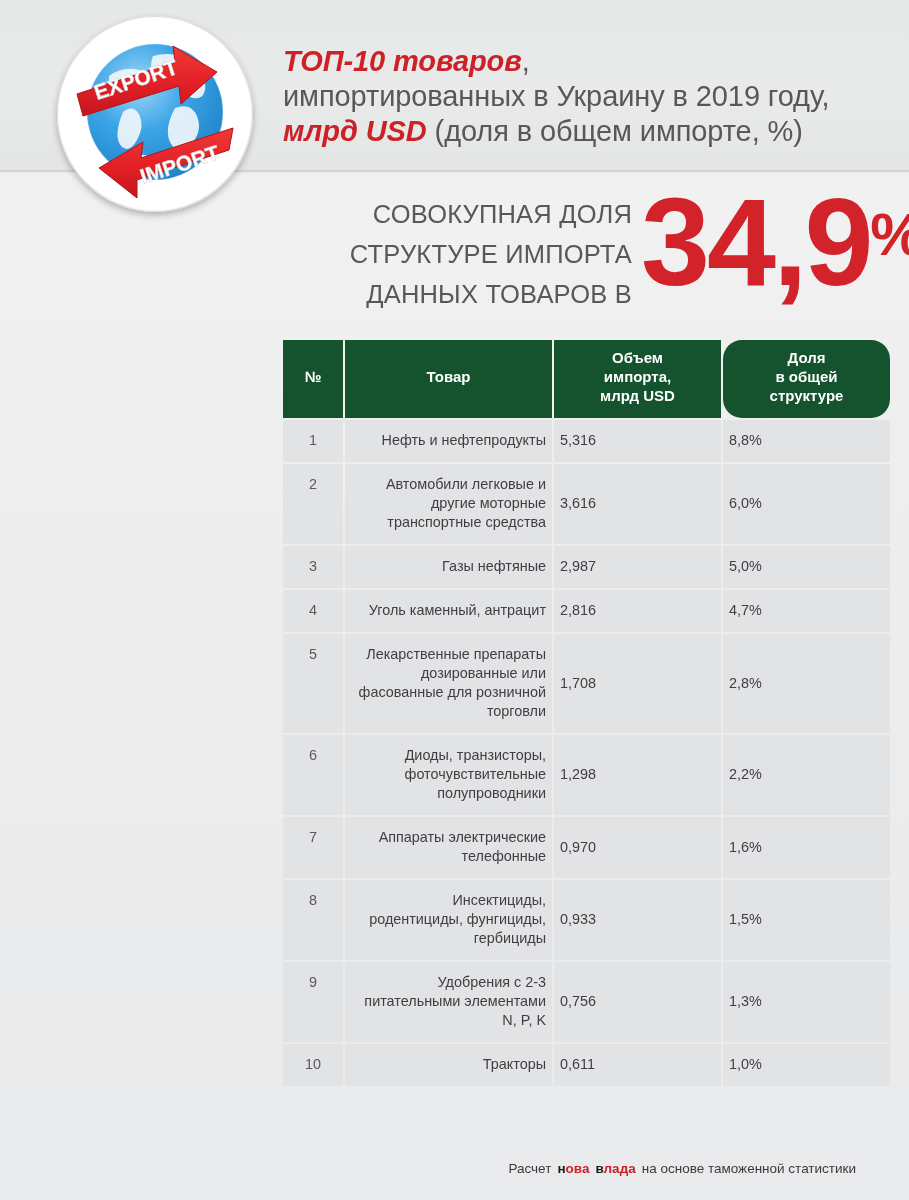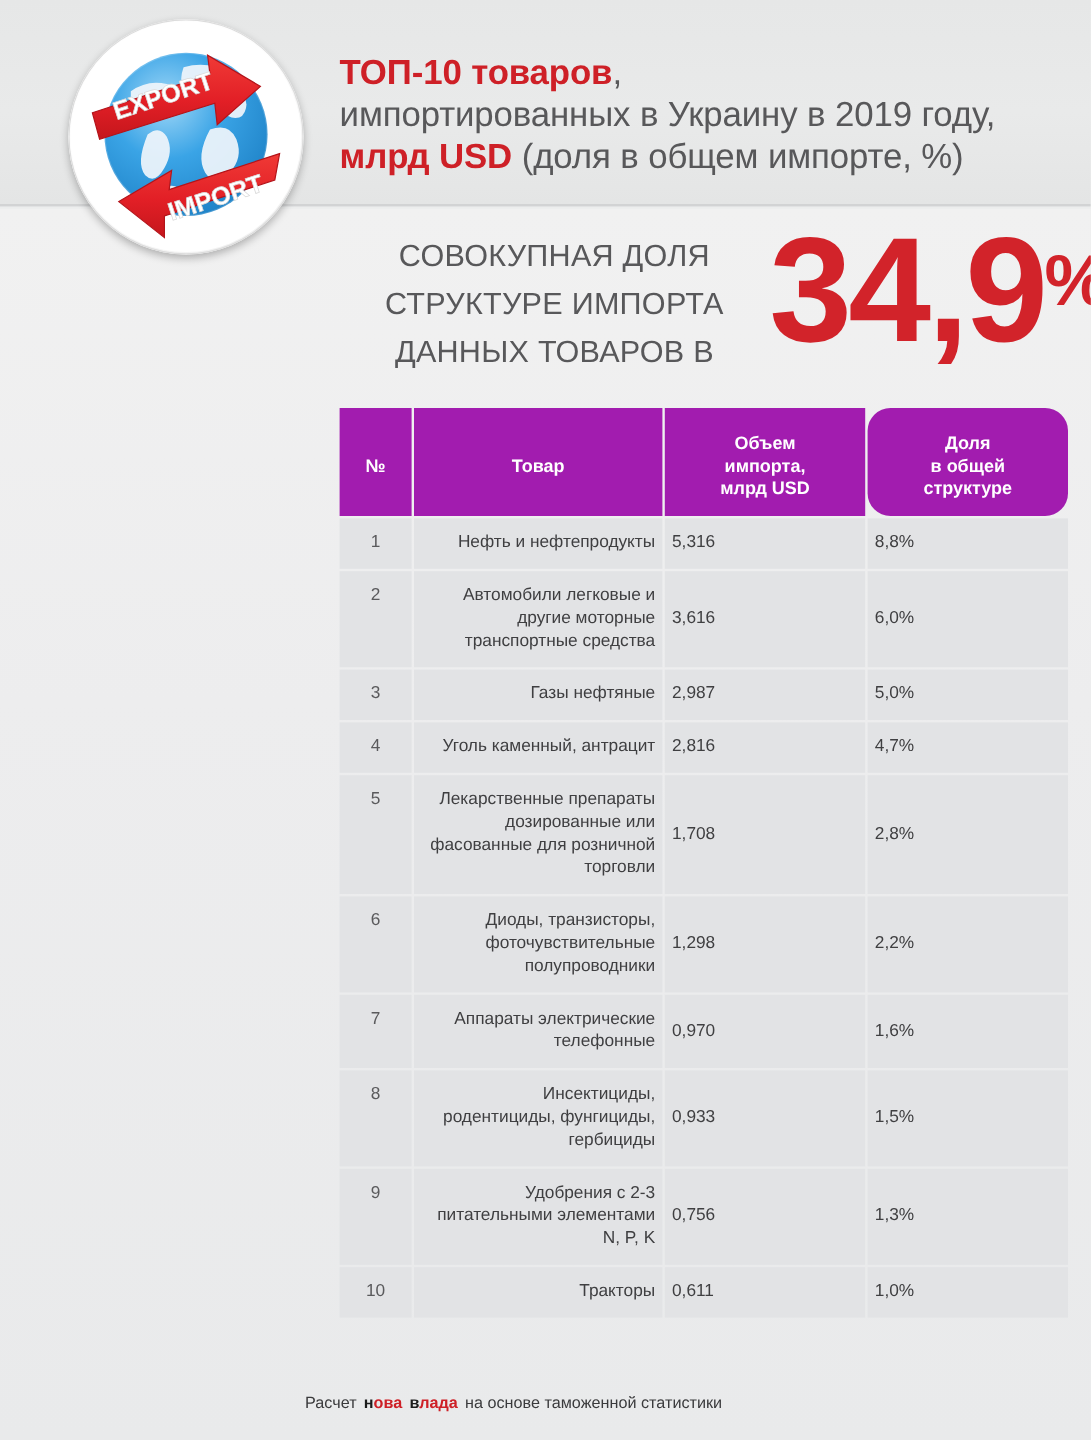--- a/index.html
+++ b/index.html
@@ -47,35 +47,35 @@
   }
   .logo svg { display:block; width:196px; height:196px; }
 
   
   .title-block {
     position: absolute;
     left: 283px; top: 44px;
     width: 600px;
   }
   .title-line { font-size: 29px; line-height: 35px; color: #58585a; letter-spacing: -0.1px; white-space: nowrap;}
-  .t-red  { color: #ce2027; font-weight: bold; }
+  .t-red  { color: #ce2027; font-weight: bold; font-style: italic; }
   .t-gray { color: #58585a; font-weight: normal; }
 
   
   .summary {
     position: absolute;
     left: 283px; top: 188px;
     width: 600px;
     height: 125px;
   }
   .summary-text {
     position: absolute;
     left: 9px; top: 6px;
     width: 340px;
-    text-align: center;
+    text-align: right;
     font-size: 25.5px;
     line-height: 40px;
     color: #58585a;
     letter-spacing: 0.2px;
   }
   .summary-stat {
     position: absolute;
     left: 358px; top: -8px;
     color: #d2232a;
     font-weight: bold;
@@ -88,26 +88,26 @@
   
   .tbl {
     position: absolute;
     left: 281px; top: 338px;
     width: 575px;
     border-collapse: separate;
     border-spacing: 2px;
     table-layout: fixed;
   }
   .tbl th {
-    background: #a21caf;
+    background: #14532d;
     color: #ffffff;
     font-size: 15px;
     font-weight: bold;
     line-height: 19px;
-    padding: 20px 4px 13px 4px;
+    padding: 8px 4px 13px 4px;
     vertical-align: middle;
     text-align: center;
   }
   .tbl th.th-no { width: 52px; }
   .tbl th.th-good { width: 199px; }
   .tbl th.th-vol { width: 159px; }
   .tbl th.th-share { width: 159px; border-radius: 19px; }
   .tbl td {
     background: #e2e3e5;
     font-size: 14.4px;
@@ -119,21 +119,21 @@
   .tbl td.c-no { text-align: center; color: #5a5a5c; }
   .tbl td.c-good { text-align: right; padding-left: 12px; }
   .tbl td.c-vol, .tbl td.c-share { text-align: left; vertical-align: middle; }
   .tbl tr.r-single td { vertical-align: middle; }
 
   
   .footer {
     position: absolute;
     left: 0; top: 1161px;
     width: 856px;
-    text-align: center;
+    text-align: right;
     font-size: 13.5px;
     color: #3a3a3c;
   }
   .brand-b { font-weight: bold; color: #1c1c1c; }
   .brand-r { font-weight: bold; color: #ce2027; }
   .footer .sep { display:inline-block; width:6px; }
 </style>
 </head>
 <body>
 

